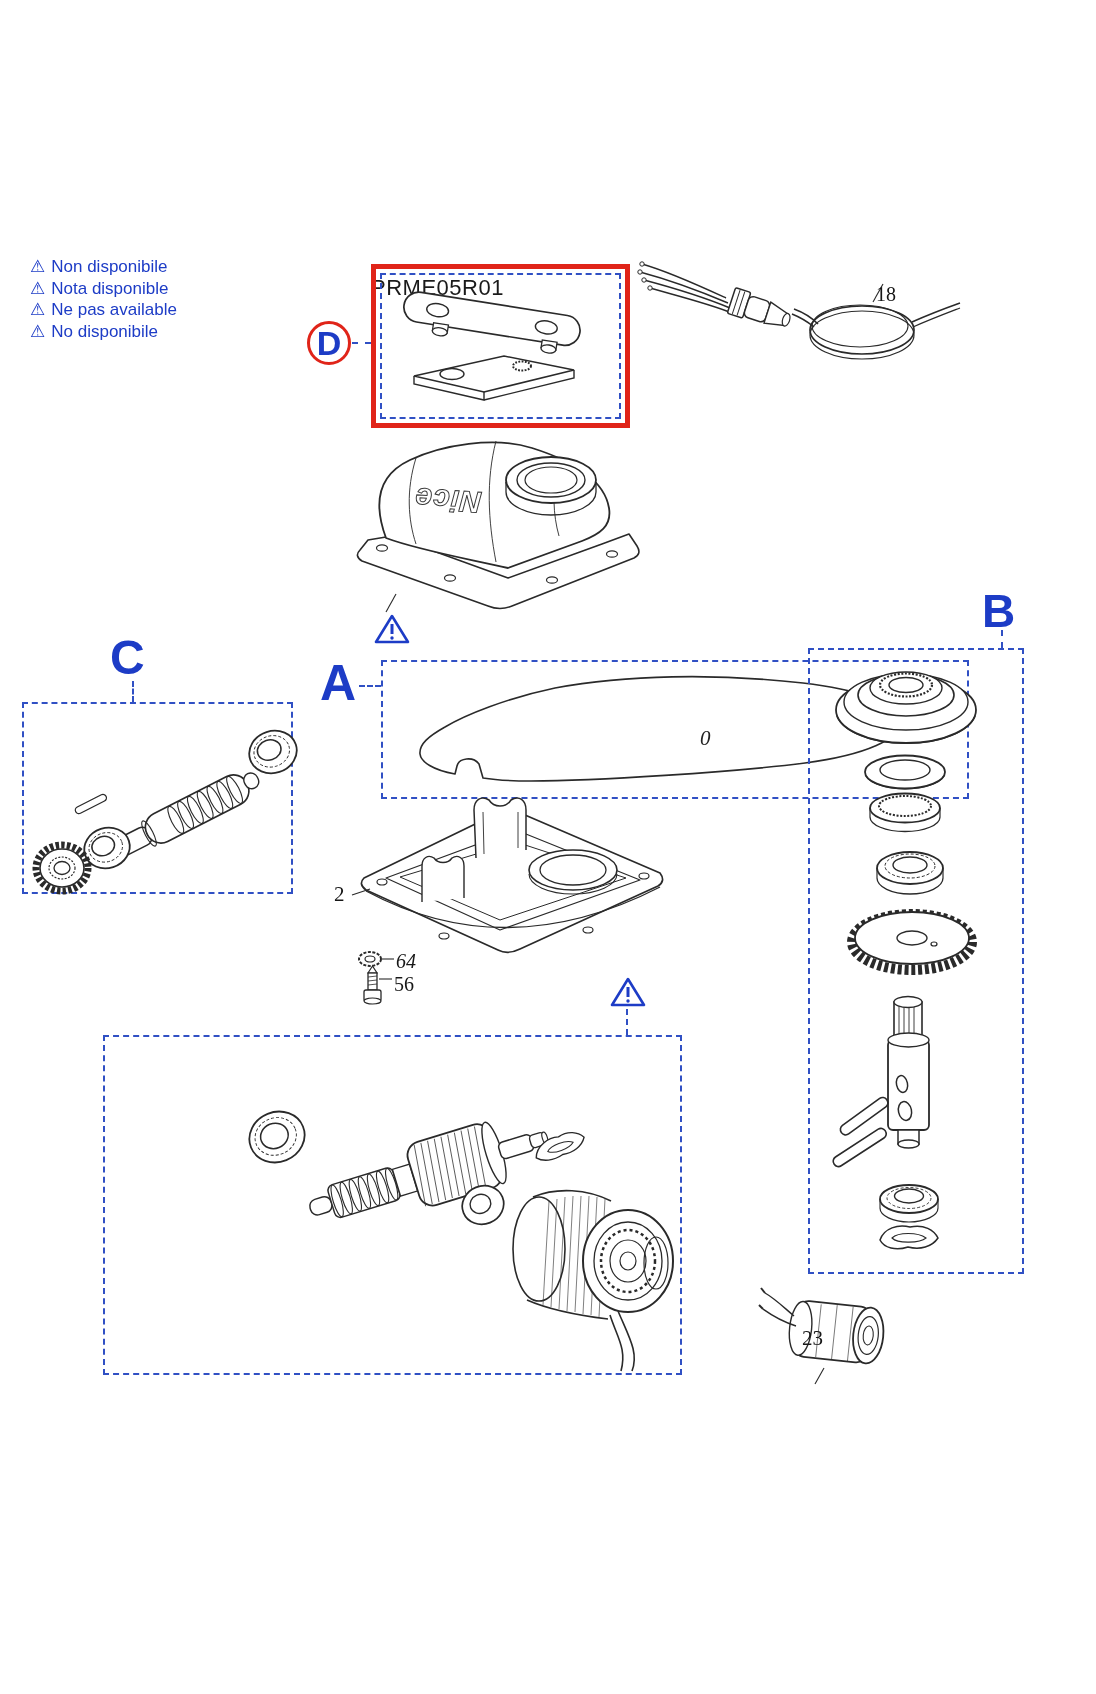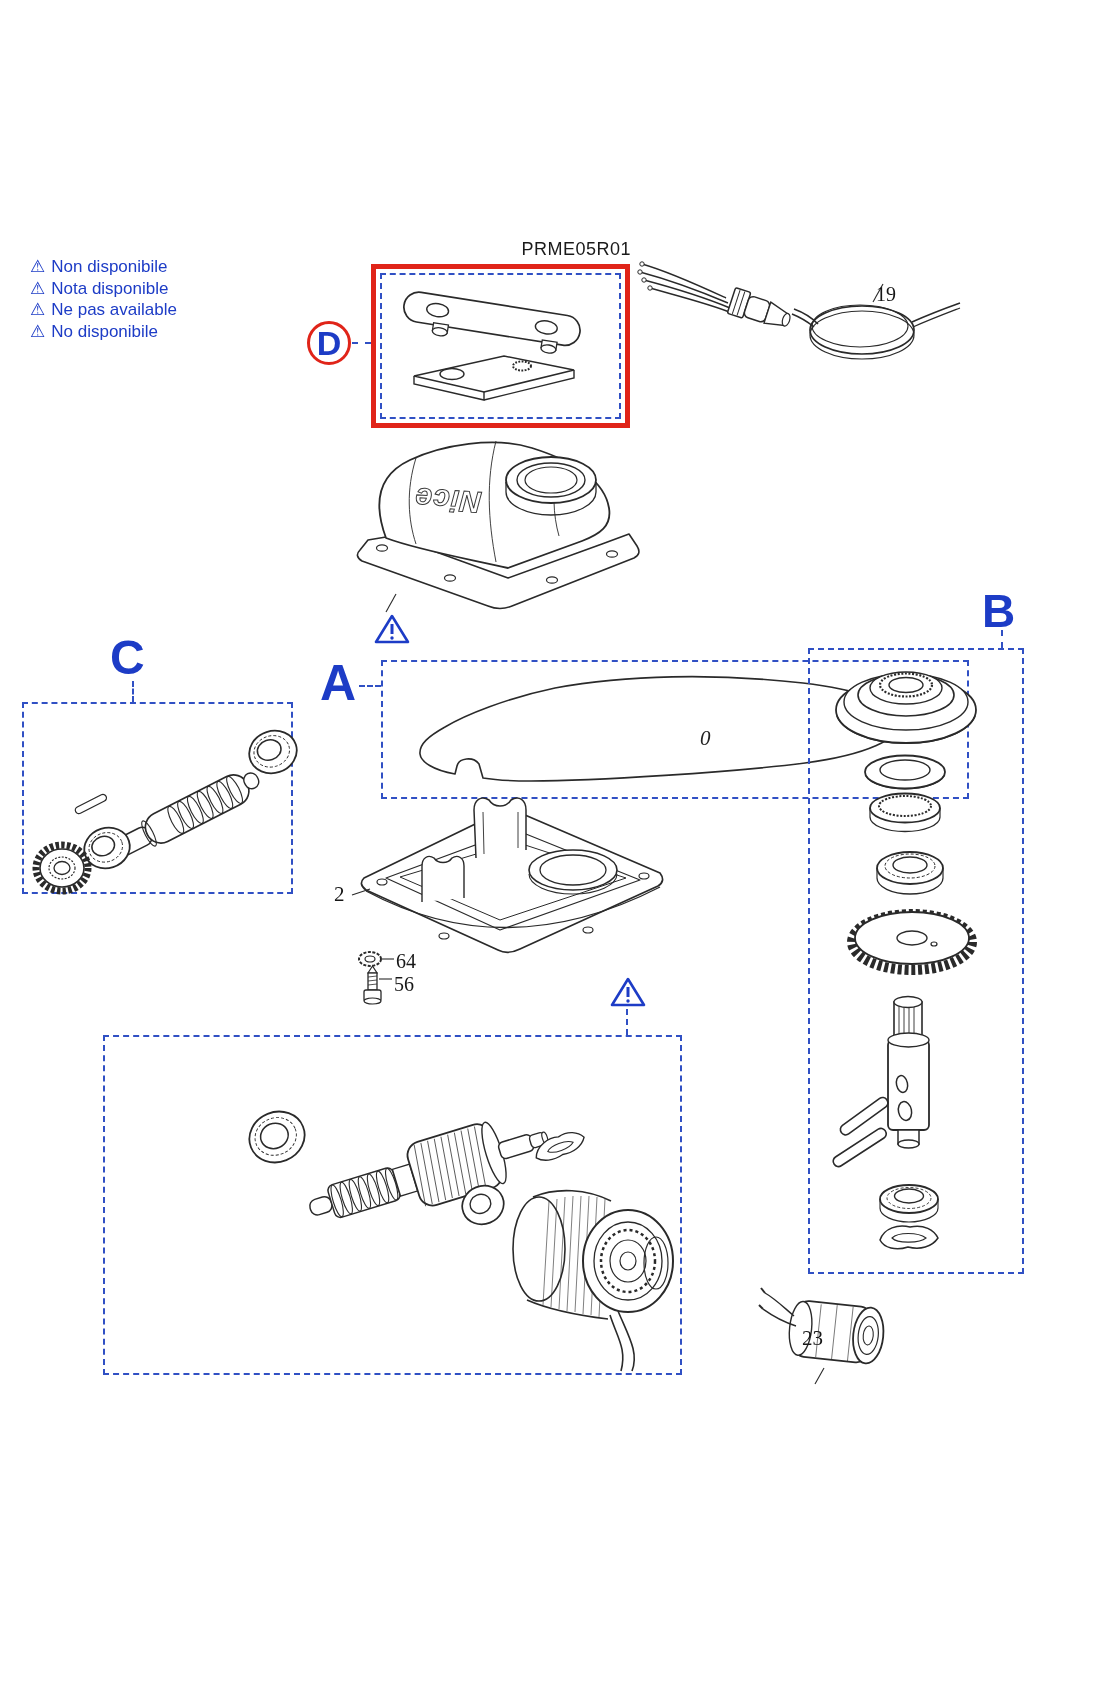--- a/index.html
+++ b/index.html
@@ -12,21 +12,21 @@
   .abs{position:absolute;}
   .notice{display:flex;align-items:baseline;gap:6px;color:var(--label-blue);
           font-size:17px;line-height:21.5px;font-weight:400;}
   .kit-label{position:absolute;color:var(--label-blue);font-weight:bold;line-height:1;}
   .dashedbox{position:absolute;border:2px dashed var(--box-blue);box-sizing:border-box;}
   .redbox{position:absolute;border:5px solid var(--highlight-red);box-sizing:border-box;}
   .hdash{position:absolute;height:0;border-top:2px dashed var(--box-blue);}
   .vdash{position:absolute;width:0;border-left:2px dashed var(--box-blue);}
   .pn{position:absolute;color:var(--number-ink);font-family:"Liberation Serif",serif;
       font-size:20px;line-height:1;}
-  .title{position:absolute;color:#1a1a1a;font-size:18px;letter-spacing:.5px;text-align:right;}
+  .title{position:absolute;color:#1a1a1a;font-size:22px;letter-spacing:.5px;text-align:left;margin-top:36px;}
   .stray{position:absolute;color:#222;font-family:"Liberation Serif",serif;font-style:italic;font-size:21px;}
   .dcircle{position:absolute;width:44px;height:44px;border:3.5px solid var(--highlight-red);
            border-radius:50%;box-sizing:border-box;display:flex;align-items:center;justify-content:center;
            color:var(--label-blue);font-weight:bold;font-size:34px;}
   svg{position:absolute;overflow:visible;}
   .ink{stroke:var(--line-ink);fill:none;}
   .inkf{stroke:var(--line-ink);fill:#ffffff;}
   .blue{stroke:var(--label-blue);fill:none;}
   .bluefill{fill:var(--label-blue);stroke:none;}
   .logo{font-family:"Liberation Sans",sans-serif;font-weight:bold;font-style:italic;
@@ -111,21 +111,21 @@
     <path d="M164,63 C175,67 182,72 188,78" class="ink" stroke-width="1.6"></path>
     <g>
       <ellipse cx="232" cy="84" rx="52" ry="24" class="ink" stroke-width="1.7"></ellipse>
       <ellipse cx="232" cy="89" rx="52" ry="24" class="ink" stroke-width="1.2"></ellipse>
       <ellipse cx="230" cy="80" rx="48" ry="21" class="ink" stroke-width="1.1"></ellipse>
       <path d="M282,76 C300,68 316,62 330,57" class="ink" stroke-width="1.6"></path>
       <path d="M283,81 C301,73 317,67 330,62" class="ink" stroke-width="1.3"></path>
     </g>
     <line x1="243" y1="56" x2="253" y2="38" class="ink" stroke-width="1.1"></line>
   </svg>
-  <div class="pn" style="left:876px;top:284px;">19</div>
+  <div class="pn" style="left:876px;top:284px;">18</div>
 
   <svg style="left:346px;top:420px;" width="300" height="196" viewBox="0 0 300 196">
     <g>
       <path d="M14,130 Q8,136 16,141 L142,186 Q154,191 166,186 L288,138 Q296,134 291,126 L283,114 L256,124 L162,158 L46,116 L22,120 Z" class="inkf" stroke-width="1.6" stroke-linejoin="round"></path>
       <ellipse cx="36" cy="128" rx="5.5" ry="3.2" class="ink" stroke-width="1.2"></ellipse>
       <ellipse cx="104" cy="158" rx="5.5" ry="3.2" class="ink" stroke-width="1.2"></ellipse>
       <ellipse cx="206" cy="160" rx="5.5" ry="3.2" class="ink" stroke-width="1.2"></ellipse>
       <ellipse cx="266" cy="134" rx="5.5" ry="3.2" class="ink" stroke-width="1.2"></ellipse>
     </g>
     <g>
@@ -317,21 +317,21 @@
       <path d="M16,27 L20.5,20 L25,27 Z" class="inkf" stroke-width="1.2"></path>
       <rect x="16" y="27" width="9" height="17" class="inkf" stroke-width="1.3"></rect>
       <line x1="16" y1="31" x2="25" y2="30" class="ink" stroke-width=".8"></line>
       <line x1="16" y1="35" x2="25" y2="34" class="ink" stroke-width=".8"></line>
       <line x1="16" y1="39" x2="25" y2="38" class="ink" stroke-width=".8"></line>
       <rect x="12" y="44" width="17" height="11" rx="2" class="inkf" stroke-width="1.3"></rect>
       <ellipse cx="20.5" cy="55" rx="8.5" ry="3" class="inkf" stroke-width="1.2"></ellipse>
       <line x1="27" y1="33" x2="40" y2="33" class="ink" stroke-width="1.1"></line>
     </g>
   </svg>
-  <div class="pn" style="left:396px;top:951px;">64</div>
+  <div class="pn" style="left:396px;top:951px;font-style:italic;">64</div>
   <div class="pn" style="left:394px;top:974px;">56</div>
 
   <svg style="left:610px;top:976px;" width="36" height="32" viewBox="0 0 36 32">
     <path d="M18,3 L34,29 L2,29 Z" class="blue" stroke-width="2.6" stroke-linejoin="round"></path>
     <line x1="18" y1="11" x2="18" y2="21" class="blue" stroke-width="3"></line>
     <circle cx="18" cy="25" r="1.7" class="bluefill"></circle>
   </svg>
   <div class="vdash" style="left:626px;top:1009px;height:26px;"></div>
 
   <div class="dashedbox" style="left:103px;top:1035px;width:579px;height:340px;">

